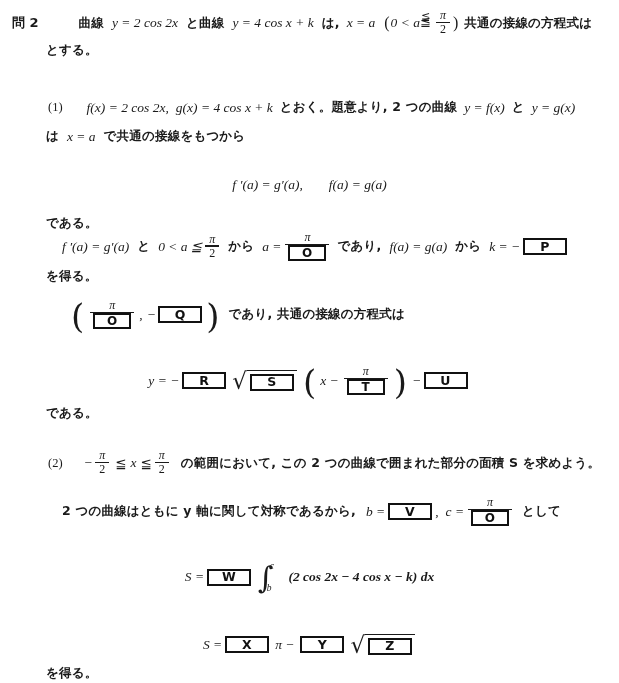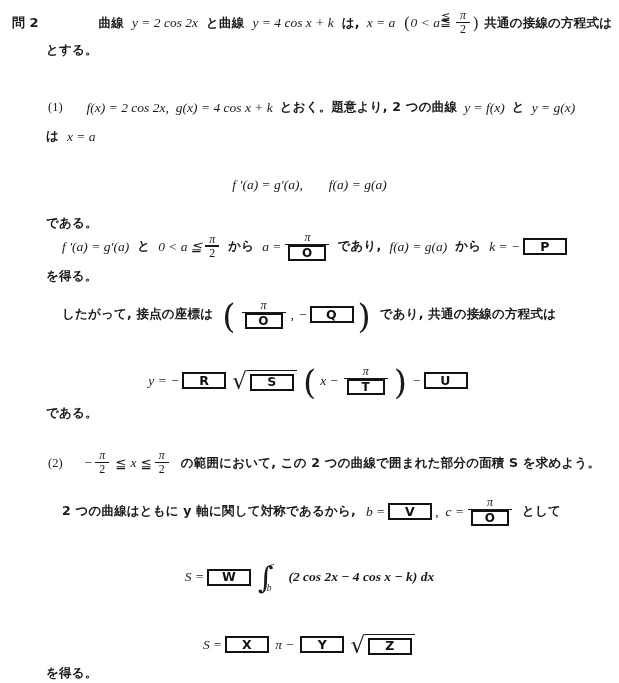--- a/index.html
+++ b/index.html
@@ -194,21 +194,21 @@
     font-family: "DejaVu Sans", sans-serif;
   }
 </style>
 </head>
 <body>
 
 <div class="page">
 
   <div class="row" style="left:12px; top:10px;">
     <span class="prob-label">問 2</span>
-    <span class="jp" style="margin-left:28px;padding-left:32px;">曲線</span>
+    <span class="jp" style="margin-left:8px;padding-left:32px;">曲線</span>
     <span class="math" style="margin-left:8px;">y = 2 cos 2x</span>
     <span class="jp" style="margin-left:8px;">と曲線</span>
     <span class="math" style="margin-left:8px;">y = 4 cos x + k</span>
     <span class="jp" style="margin-left:8px;">は,</span>
     <span class="math" style="margin-left:7px;">x = a</span>
     <span class="mathup" style="margin-left:9px; font-size:16px;">(</span>
     <span class="math" style="margin-left:1px;">0 &lt; a</span>
     <span class="leq-artifact">
       <span class="g1">≦</span>
       <span class="g2">≦</span>
@@ -232,20 +232,21 @@
     <span class="math" style="margin-left:7px;">g(x) = 4 cos x + k</span>
     <span class="jp" style="margin-left:7px;">とおく。題意より, 2 つの曲線</span>
     <span class="math" style="margin-left:7px;">y = f(x)</span>
     <span class="jp" style="margin-left:7px;">と</span>
     <span class="math" style="margin-left:7px;text-align:right;">y = g(x)</span>
   </div>
 
   <div class="row" style="left:46px; top:128px;">
     <span class="jp">は</span>
     <span class="math" style="margin-left:8px;">x = a</span>
+    <span class="jp" style="margin-left:8px;">で共通の接線をもつから</span>
   </div>
 
   <div class="center-row" style="top:177px;">
     <span class="math">f ′(a) = g′(a),</span>
     <span class="math" style="margin-left:26px;">f(a) = g(a)</span>
   </div>
 
   <div class="row" style="left:46px; top:215px;">
     <span class="jp">である。</span>
   </div>
@@ -273,21 +274,20 @@
     <span class="jp" style="margin-left:8px;">から</span>
     <span class="math" style="margin-left:8px;">k = −</span>
     <span class="abox">P</span>
   </div>
 
   <div class="row" style="left:46px; top:268px;">
     <span class="jp">を得る。</span>
   </div>
 
   <div class="row" style="left:62px; top:300px;">
-    <span class="jp">したがって, 接点の座標は</span>
     <span class="bigparen" style="margin-left:8px;">(</span>
     <span class="frac boxden" style="margin:0 5px;">
       <span class="num math">π</span>
       <span class="bar"></span>
       <span class="den">
         <span class="abox sm">O</span>
       </span>
     </span>
     <span class="mathup">,</span>
     <span class="mathup" style="margin-left:5px;">−</span>

